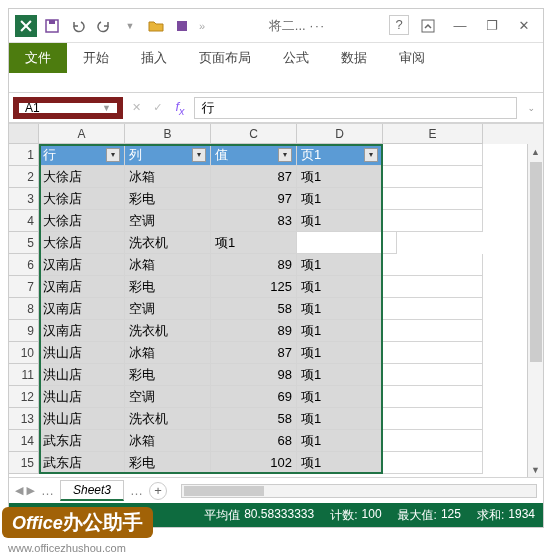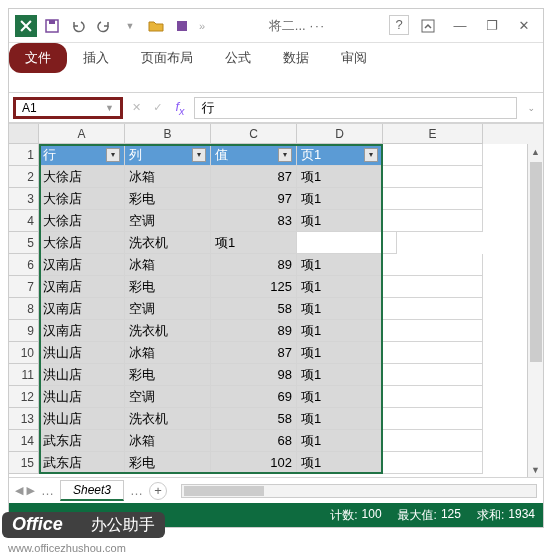--- a/index.html
+++ b/index.html
@@ -9,24 +9,24 @@
 .xl-logo { width: 22px; height: 22px; background: #217346; display: flex; align-items: center; justify-content: center; margin-right: 6px; }
 .xl-logo svg { width: 14px; height: 14px; }
 .qat { display: flex; gap: 8px; align-items: center; }
 .qat-btn { width: 18px; height: 18px; display: flex; align-items: center; justify-content: center; color: #666; }
 .titletext { flex: 1; text-align: center; font-size: 13px; color: #666; }
 .titletext .dots { letter-spacing: 1px; }
 .winctrl { display: flex; gap: 6px; }
 .winctrl div { width: 26px; height: 22px; display: flex; align-items: center; justify-content: center; color: #666; font-size: 13px; }
 .ribbon-tabs { background: #fff; height: 30px; display: flex; align-items: center; }
 .tab { padding: 0 16px; font-size: 13px; color: #444; height: 30px; display: flex; align-items: center; cursor: pointer; }
-.tab.active { background: #7f1d1d; color: #fff; border-radius: 12px; }
+.tab.active { background: #4d7c0f; color: #fff; }
 .ribbon-space { height: 20px; background: #fff; border-bottom: 1px solid #d4d4d4; }
 .namebox-row { height: 30px; display: flex; align-items: center; border-bottom: 1px solid #d4d4d4; padding: 2px 4px; gap: 6px; }
-.namebox { width: 110px; height: 22px; border: 3px solid #7f1d1d; font-size: 12px; padding: 0 6px; display: flex; align-items: center; justify-content: space-between; background: #fff; }
+.namebox { width: 110px; height: 22px; border: 6px solid #7f1d1d; font-size: 12px; padding: 0 6px; display: flex; align-items: center; justify-content: space-between; background: #fff; }
 .fx-label { font-style: italic; color: #8b5cf6; font-size: 13px; padding: 0 4px; }
 .formula-bar { flex: 1; height: 22px; border: 1px solid #ccc; font-size: 13px; padding: 0 6px; display: flex; align-items: center; }
 .fb-btn { color: #bbb; font-size: 11px; padding: 0 3px; }
 .grid-wrap { position: relative; height: 354px; overflow: hidden; border-top: 1px solid #d4d4d4; }
 .colhdr-row { display: flex; height: 20px; background: #f3f3f3; }
 .corner { width: 30px; border-right: 1px solid #ccc; border-bottom: 1px solid #ccc; background: #e8e8e8; }
 .colhdr { border-right: 1px solid #ccc; border-bottom: 1px solid #ccc; text-align: center; font-size: 12px; color: #444; display: flex; align-items: center; justify-content: center; }
 .colA { width: 86px; } .colB { width: 86px; } .colC { width: 86px; } .colD { width: 86px; } .colE { width: 100px; }
 .gridbody { display: flex; flex-direction: column; }
 .grow { display: flex; height: 22px; }
@@ -42,22 +42,22 @@
 .vscroll .thumb { margin-top:2px; width:12px; height:200px; background:#ccc; }
 .sheettabs { height: 26px; display: flex; align-items: center; border-top: 1px solid #d4d4d4; background: #fff; padding: 0 6px; gap: 6px; }
 .nav-arrows { display: flex; gap: 2px; color: #999; font-size: 11px; }
 .sheet-tab { border: 1px solid #ccc; border-bottom: 2px solid #217346; padding: 2px 12px; font-size: 12px; background: #fff; font-style: italic; }
 .add-sheet { width: 18px; height: 18px; border: 1px solid #ccc; border-radius: 50%; display: flex; align-items: center; justify-content: center; font-size: 13px; color: #666; }
 .dots3 { color: #888; font-size: 13px; }
 .hscroll { flex:1; height:14px; background:#f3f3f3; border:1px solid #ccc; margin-left:8px; display:flex; align-items:center; }
 .hscroll .thumb { width:80px; height:10px; background:#ccc; margin-left:2px; }
 .statusbar { height: 24px; background: #0e6b3f; color: #fff; display: flex; align-items: center; font-size: 12px; padding: 0 8px; gap: 16px; justify-content: flex-end; }
 .statusbar .pair { display: flex; gap: 4px; }
-.badge { position: absolute; left: 2px; bottom: 22px; background: #404040; color: #fff; font-size: 18px; font-weight: bold; padding: 2px 10px; border-radius: 6px; font-style: italic; display:flex; align-items:baseline;gap:28px; }
-.badge .cn { font-size: 16px; font-style: normal; font-weight: normal; }
+.badge { position: absolute; left: 2px; bottom: 22px; background: #a16207; color: #fff; font-size: 18px; font-weight: bold; padding: 2px 10px; border-radius: 6px; font-style: italic; display:flex; align-items:baseline; }
+.badge .cn { font-size: 20px; font-style: normal; font-weight: bold; }
 .watermark { position: absolute; left: 8px; bottom: 6px; font-size: 11px; color: #888; }
 </style>
 </head>
 <body>
 
 <div class="window">
   <div class="titlebar">
     <div class="xl-logo">
       <svg viewBox="0 0 20 20">
           <path d="M3 3 L17 17 M17 3 L3 17" stroke="#fff" stroke-width="3" fill="none"></path>
@@ -108,20 +108,21 @@
           </svg>
         </div>
       <div>—</div>
       <div>❐</div>
       <div>✕</div>
     </div>
   </div>
 
   <div class="ribbon-tabs">
     <div class="tab active">文件</div>
+    <div class="tab">开始</div>
     <div class="tab">插入</div>
     <div class="tab">页面布局</div>
     <div class="tab">公式</div>
     <div class="tab">数据</div>
     <div class="tab">审阅</div>
   </div>
   <div class="ribbon-space"></div>
 
   <div class="namebox-row">
     <div class="namebox">
@@ -293,20 +294,24 @@
     <div class="sheet-tab">Sheet3</div>
     <span class="dots3">…</span>
     <div class="add-sheet">+</div>
     <div class="hscroll">
         <div class="thumb"></div>
       </div>
   </div>
 
   <div class="statusbar">
     <div class="pair">
+        <span>平均值</span>
+        <span>80.58333333</span>
+      </div>
+    <div class="pair">
         <span>计数:</span>
         <span>100</span>
       </div>
     <div class="pair">
         <span>最大值:</span>
         <span>125</span>
       </div>
     <div class="pair">
         <span>求和:</span>
         <span>1934</span>

